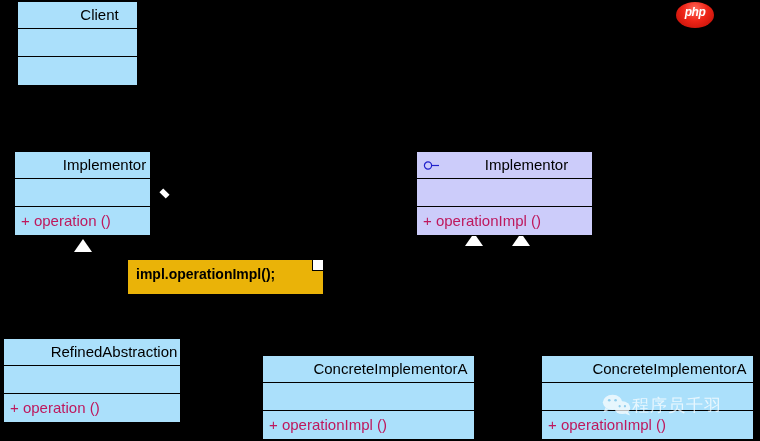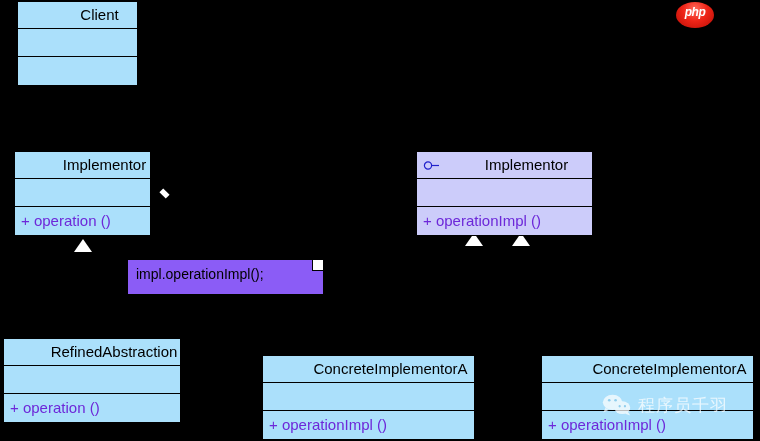--- a/index.html
+++ b/index.html
@@ -41,21 +41,21 @@
     color: #000000;
     line-height: 26px;
     height: 27px;
   }
   .uml-attrs {
     height: 28px;
   }
   .uml-ops {
     height: 28px;
     font-size: 15px;
-    color: #6d28d9;
+    color: #be185d;
     line-height: 27px;
     padding-left: 6px;
     text-align: left;
   }
 
   
   .lollipop {
     position: absolute;
     left: 6px;
     top: 8px;
@@ -85,26 +85,27 @@
     width: 9px;
     height: 9px;
     background: #FFFFFF;
     transform: rotate(45deg) scaleY(0.6);
   }
 
   
   .note {
     position: absolute;
     box-sizing: border-box;
-    background: #8b5cf6;
+    background: #eab308;
     border: 1px solid #000000;
     font-size: 14px;
     color: #000000;
     padding: 6px 8px;
     white-space: nowrap;
+    font-weight: bold;
   }
   .note-fold {
     position: absolute;
     right: 0;
     top: 0;
     width: 10px;
     height: 10px;
     background: #FFFFFF;
     border-left: 1px solid #000000;
     border-bottom: 1px solid #000000;
@@ -124,21 +125,20 @@
     text-align: center;
     line-height: 21px;
     letter-spacing: -0.5px;
   }
 
   
   .watermark {
     position: absolute;
     display: flex;
     align-items: center;
-    gap: 6px;
     opacity: 0.72;
     pointer-events: none;
   }
   .wm-text {
     color: #ffffff;
     font-size: 17px;
     letter-spacing: 1px;
     font-family: "DejaVu Sans", sans-serif;
   }
   .wechat-icon { width: 30px; height: 24px; }

